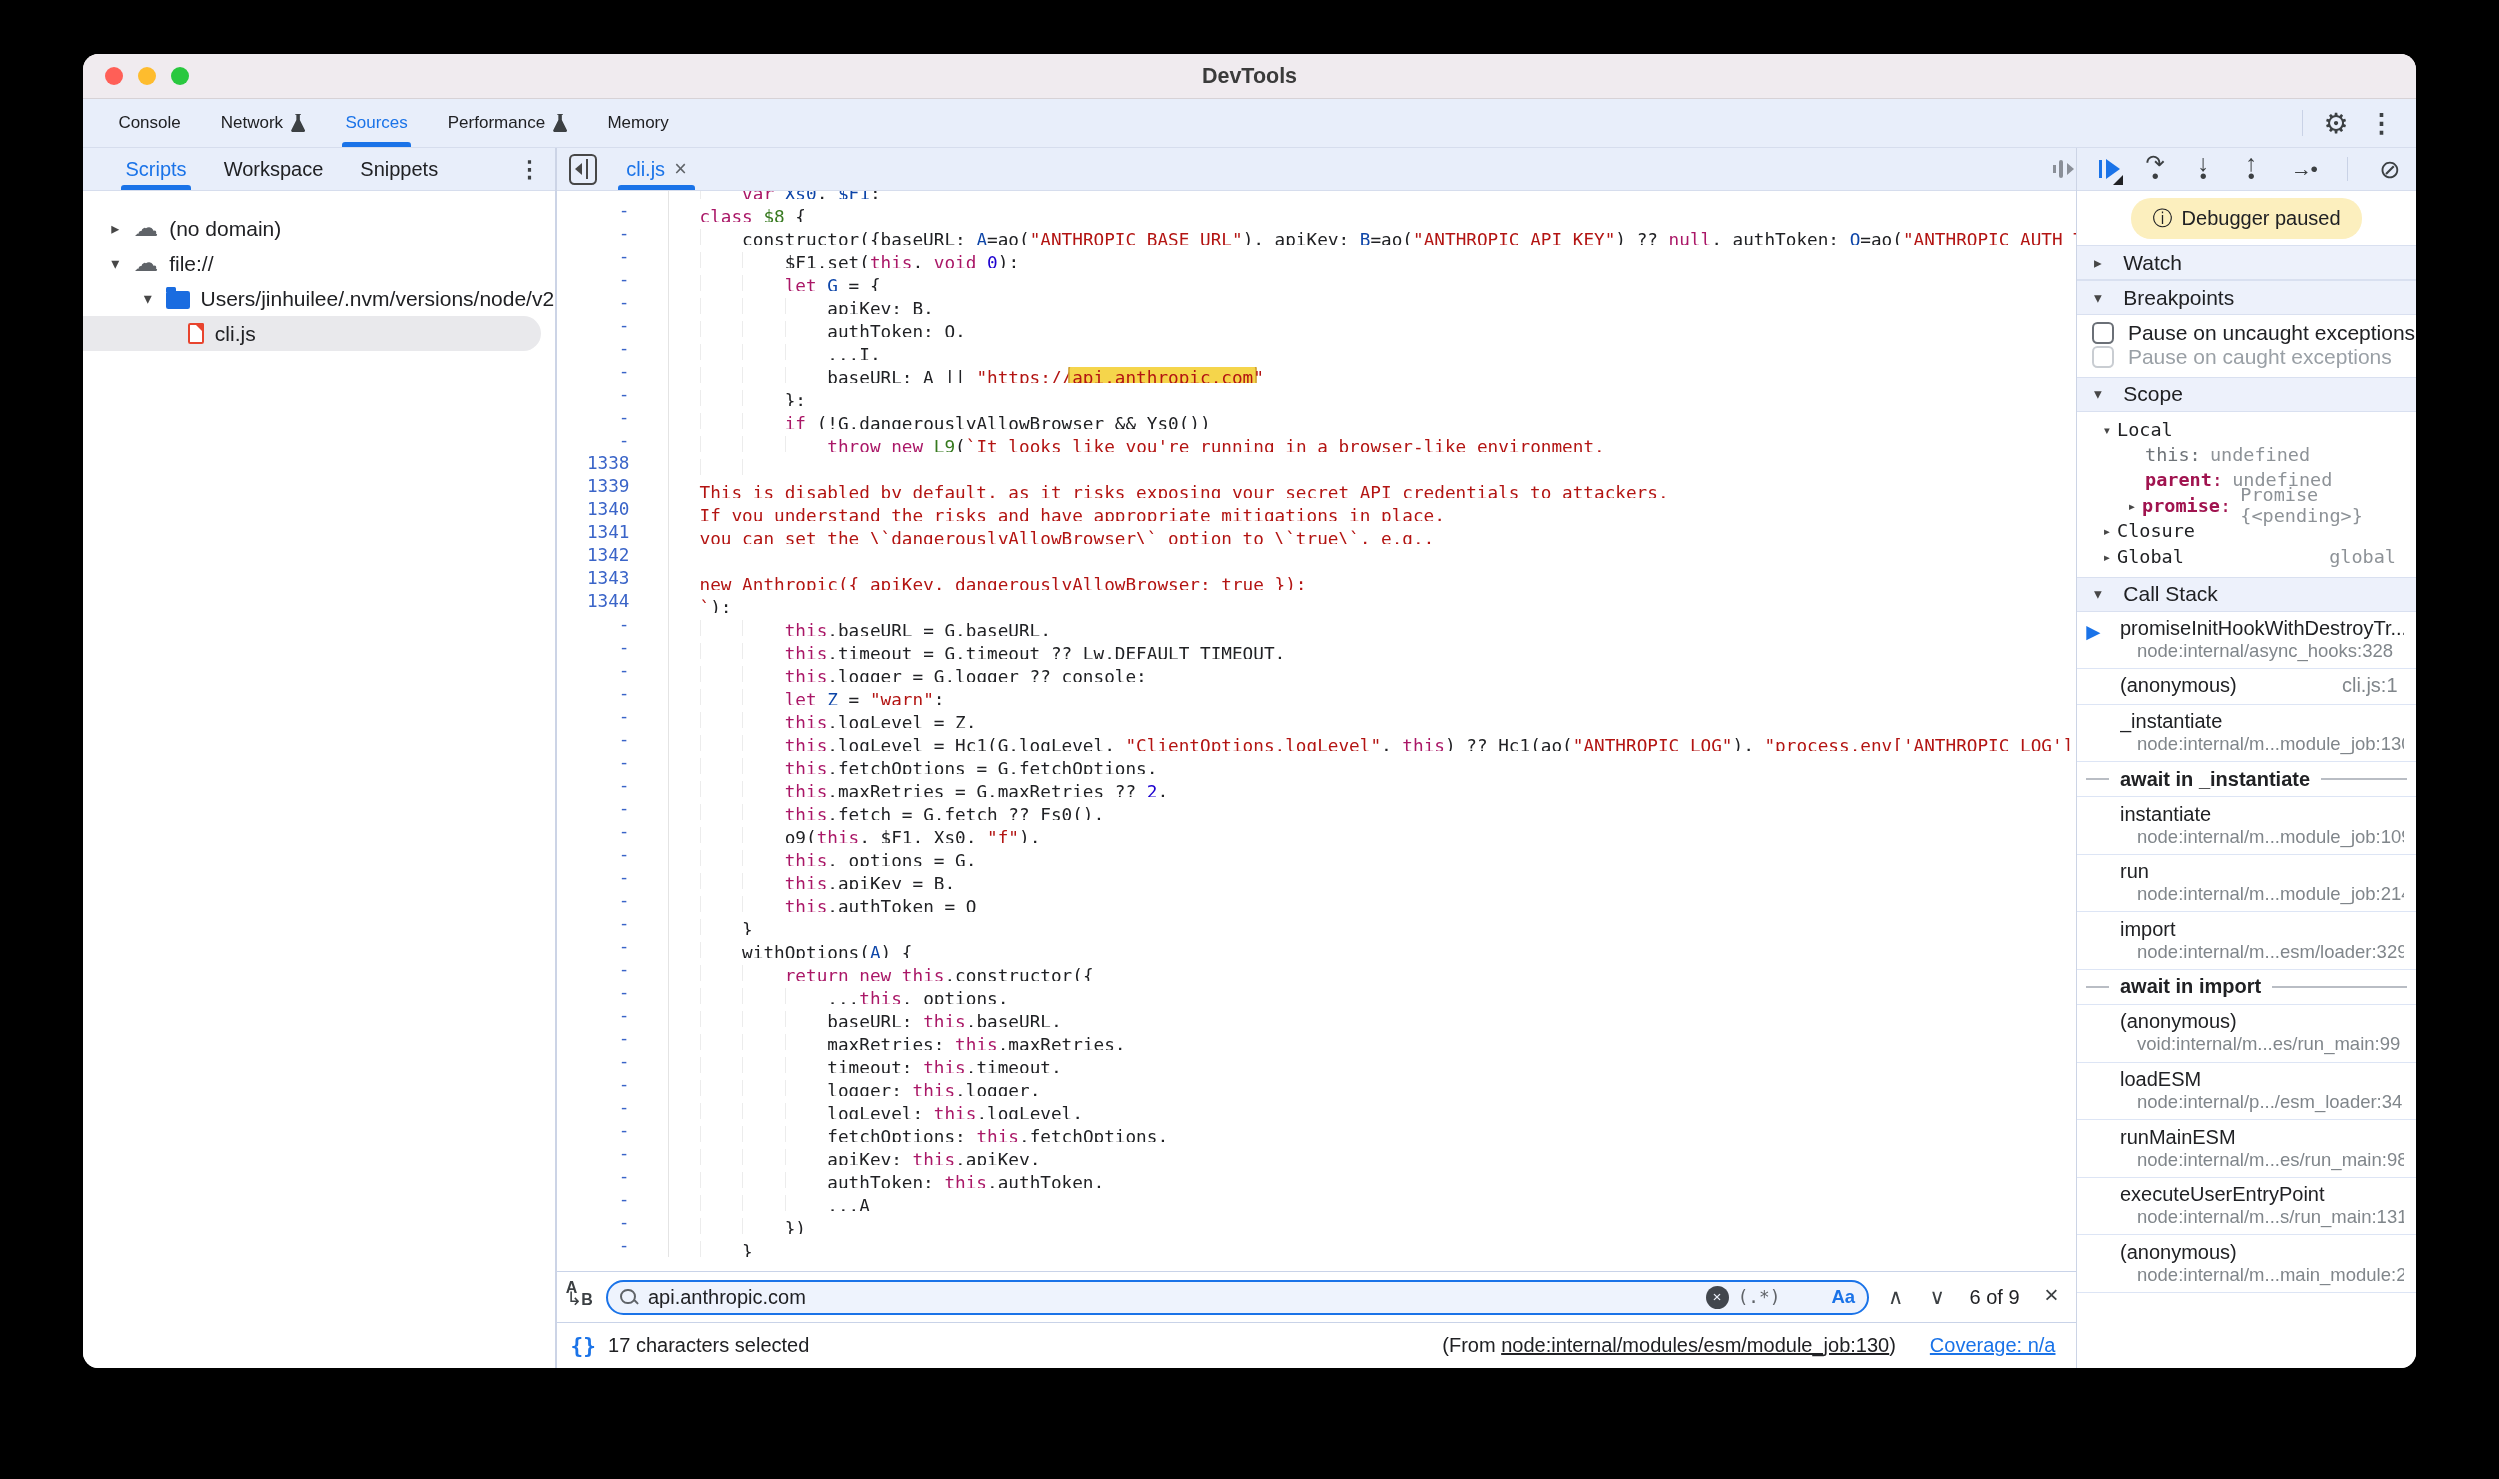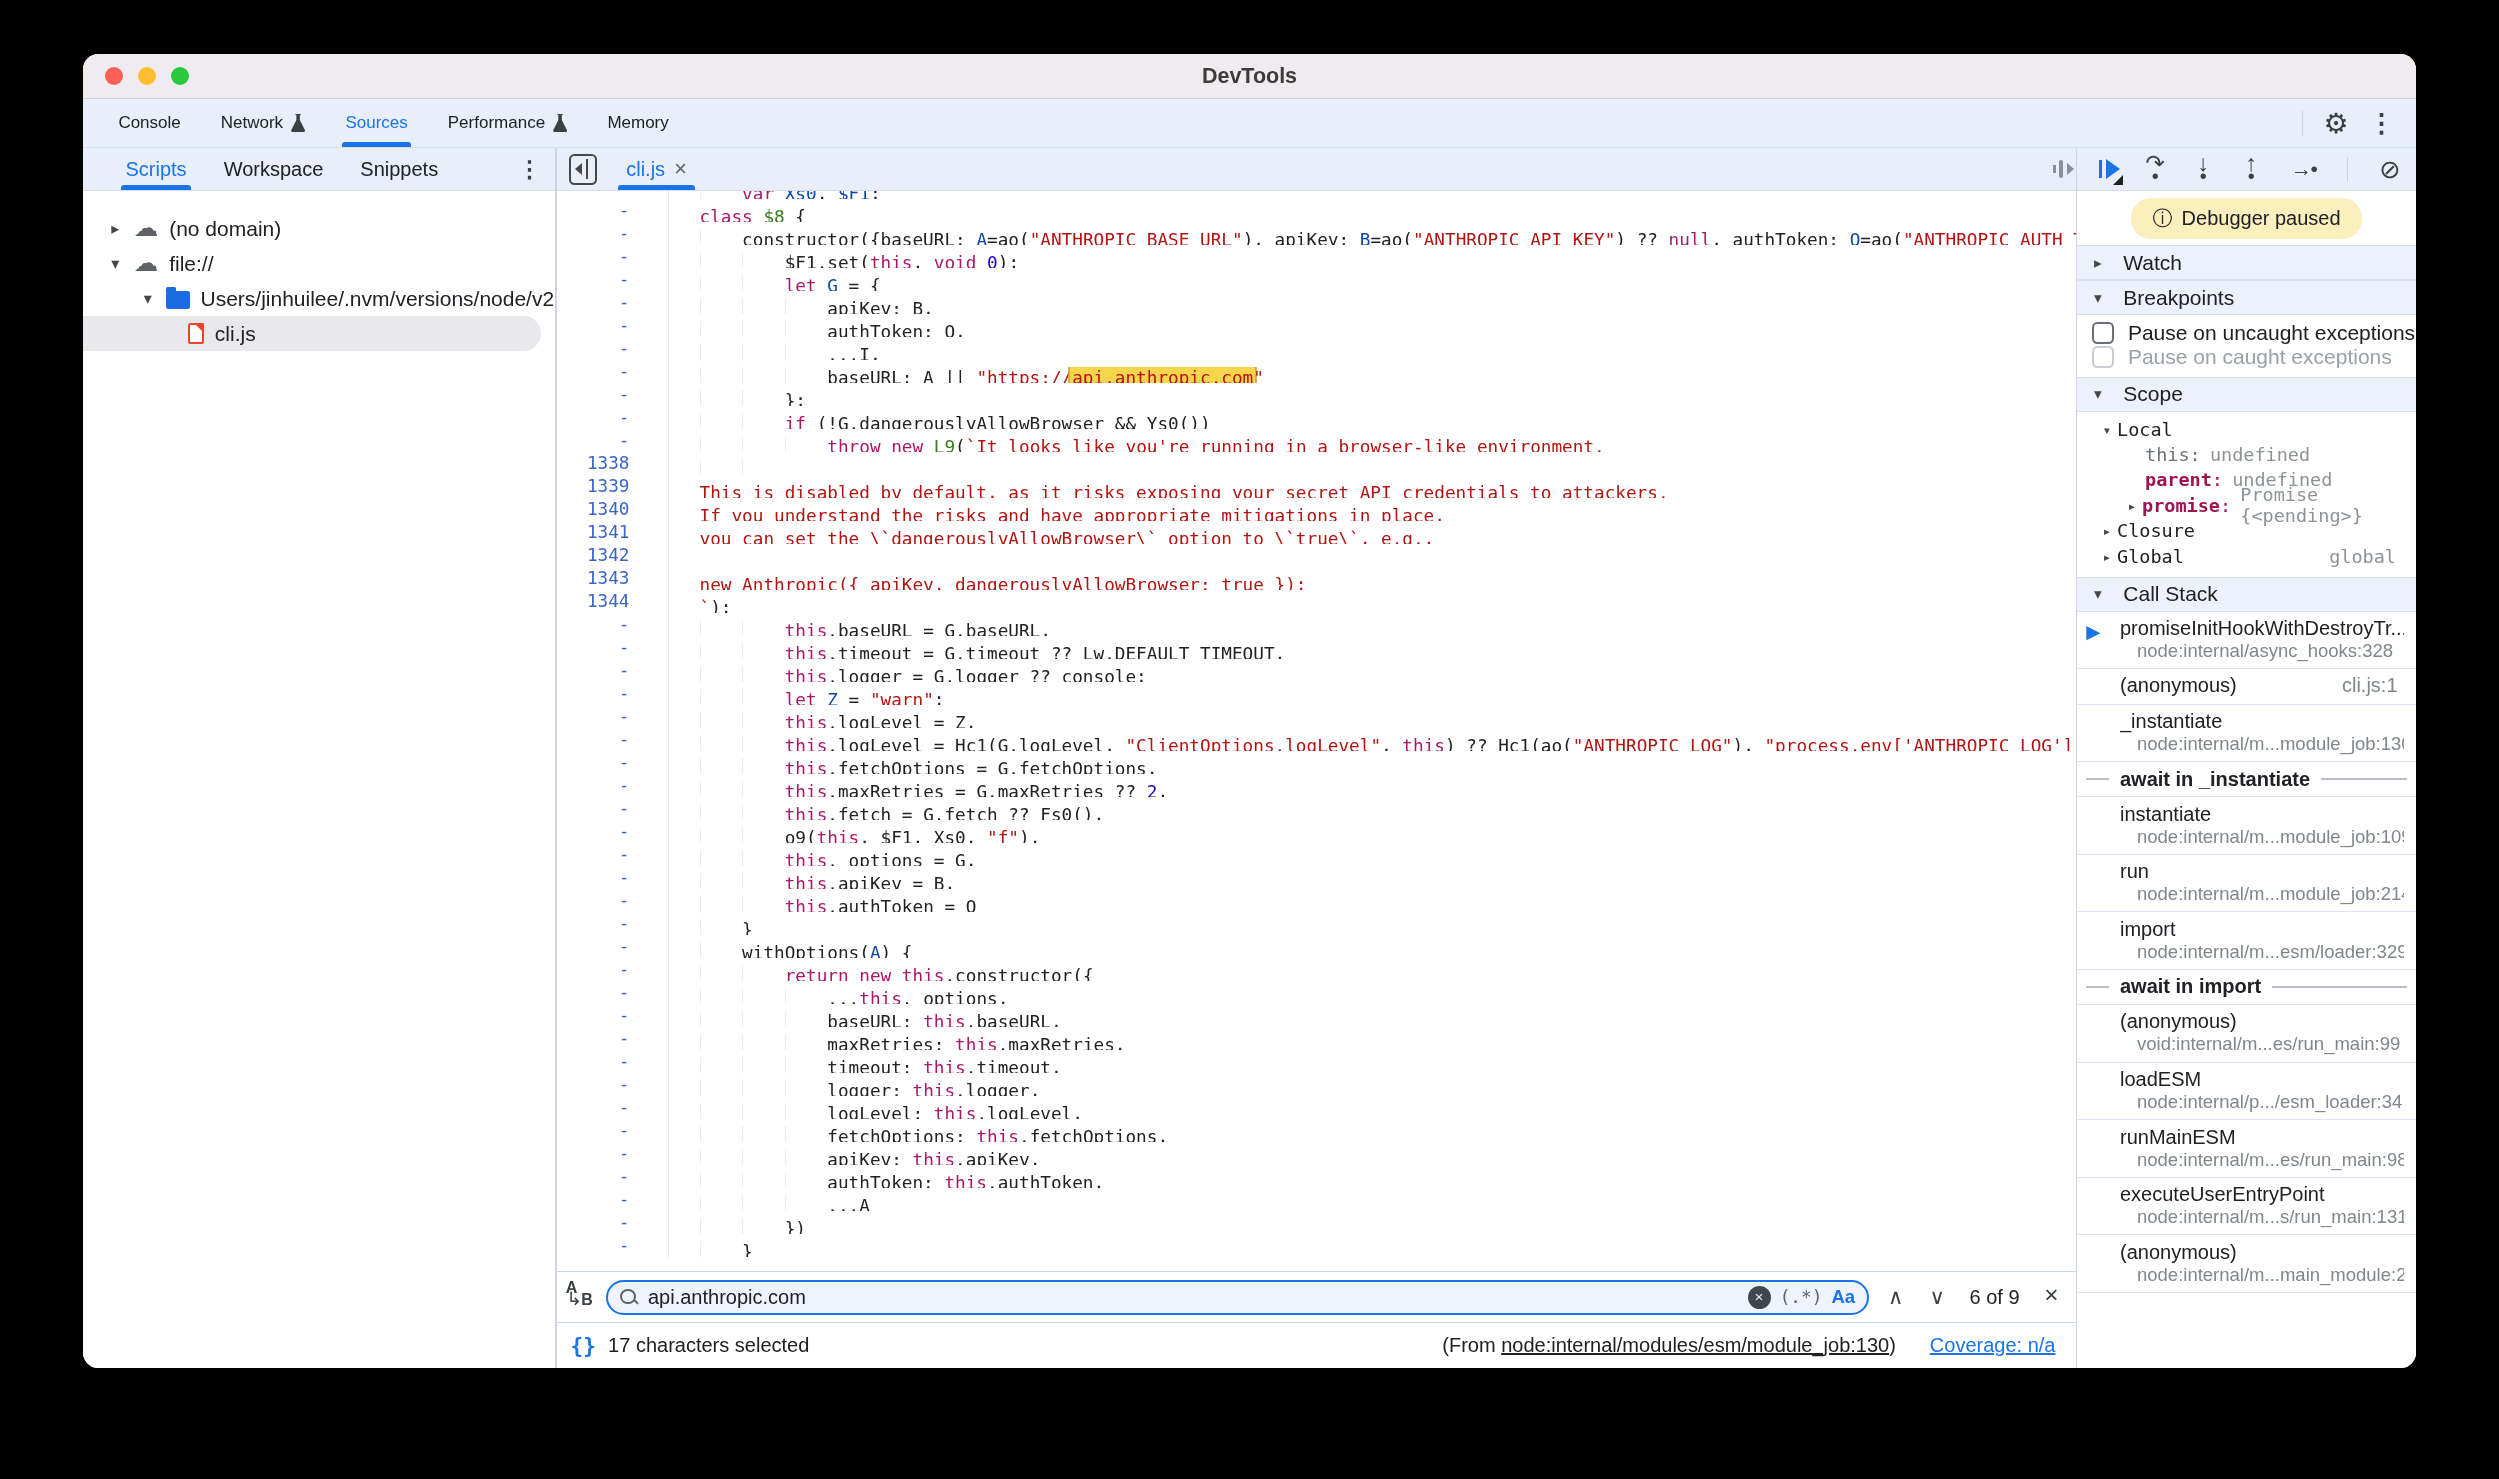--- a/index.html
+++ b/index.html
@@ -104,21 +104,21 @@
   .mag { position:relative; width:20px; height:20px; flex:0 0 auto; }
   .mag::before { content:""; position:absolute; left:1.5px; top:1.5px; width:11.5px; height:11.5px;
     border:2.3px solid #5f6368; border-radius:50%; }
   .mag::after { content:""; position:absolute; left:14px; top:14px; width:6.2px; height:2.3px;
     background:#5f6368; transform:rotate(45deg); border-radius:1.5px; }
   .find-text { font-size:20px; color:#202124; flex:1 1 auto; background:transparent; border:0; outline:0;
     font-family:"Liberation Sans", sans-serif; }
   .clear-ic { width:23px; height:23px; border-radius:50%; background:#41464d; color:#eef3fd;
     font-size:15.4px; display:flex; align-items:center; justify-content:center; flex:0 0 auto; }
   .regex-ic { font-size:17.7px; color:#5f6368; font-family:"DejaVu Sans Mono", monospace; }
-  .case-ic { font-size:18.5px; color:var(--accent); font-weight:bold; }
+  .case-ic { font-size:18.5px; color:var(--accent); font-weight:bold;margin-left:42px; }
   .chev { font-size:21px; color:#3c4043; padding:0 7.7px; }
   .results { font-size:20px; color:#202124; padding:0 6.2px; }
   .fclose { font-size:24.6px; color:#3c4043; padding:0 4.6px 3.1px 7.7px; }
 
   
   .statusbar { flex:0 0 46px; border-top:1.5px solid #c9d3e8; display:flex; align-items:center;
     padding:0 20px 0 14px; font-size:20px; color:#202124; background:#fff; }
   .braces { color:var(--accent); font-family:"DejaVu Sans Mono", monospace; font-weight:bold;
     font-size:21px; margin-right:12.3px; }
   .status-right { margin-left:auto; display:flex; align-items:center; gap:34px; }

